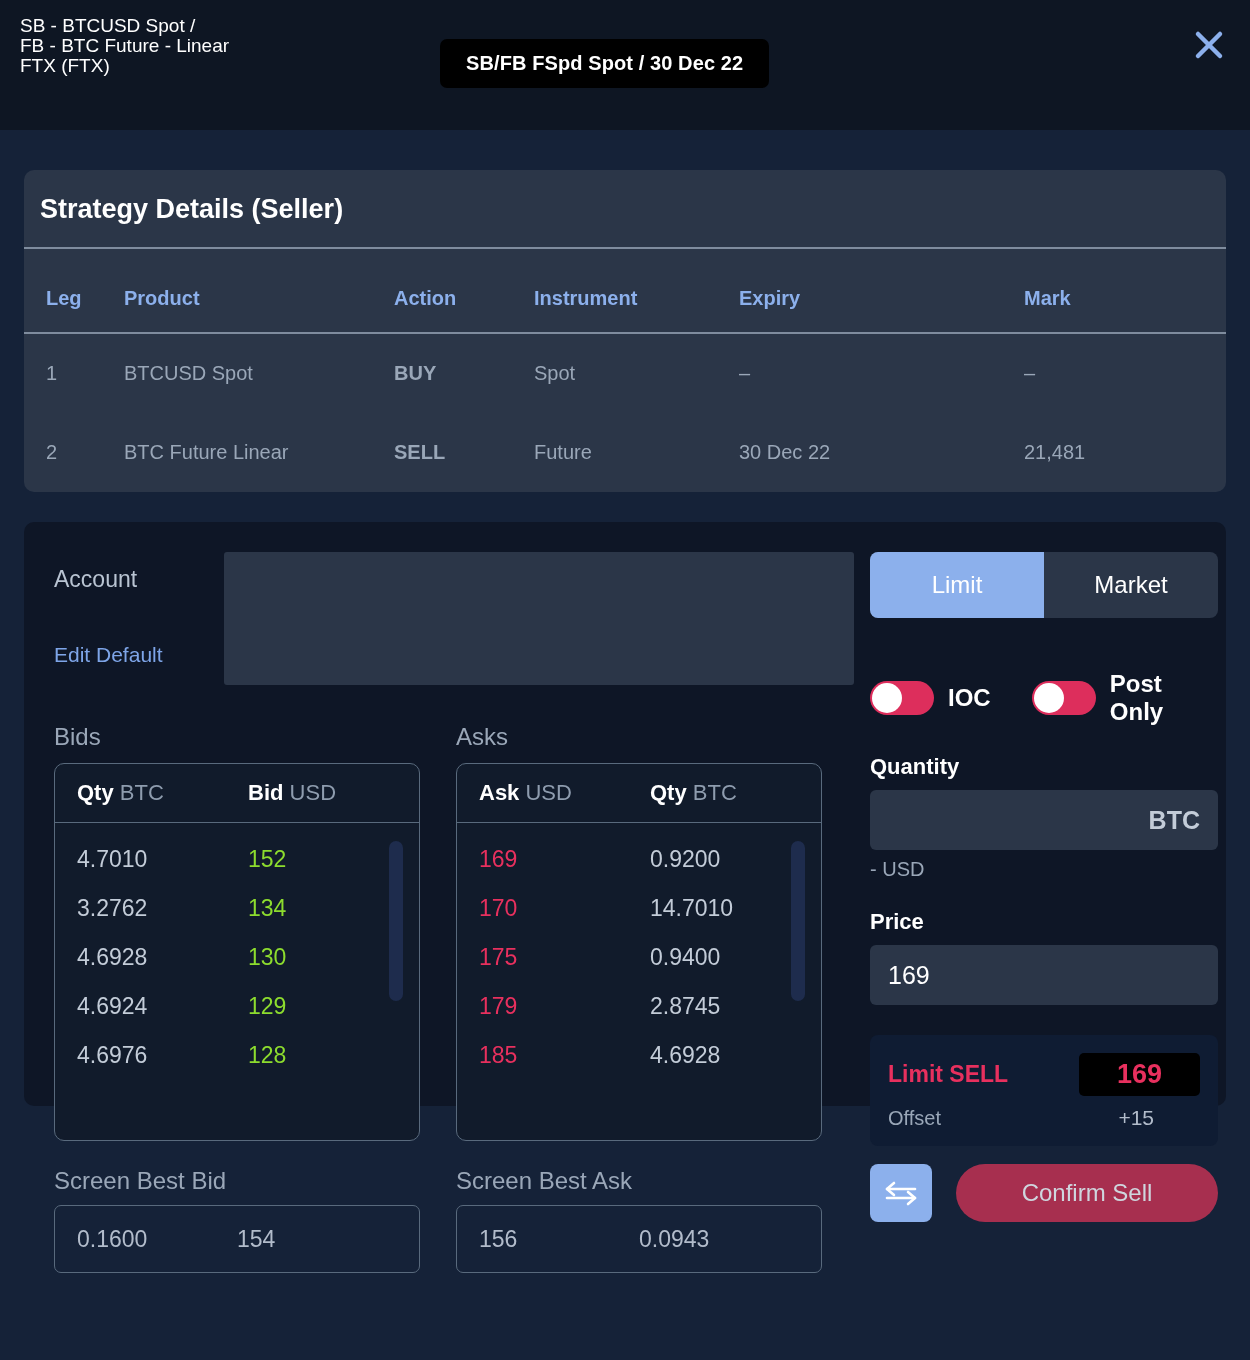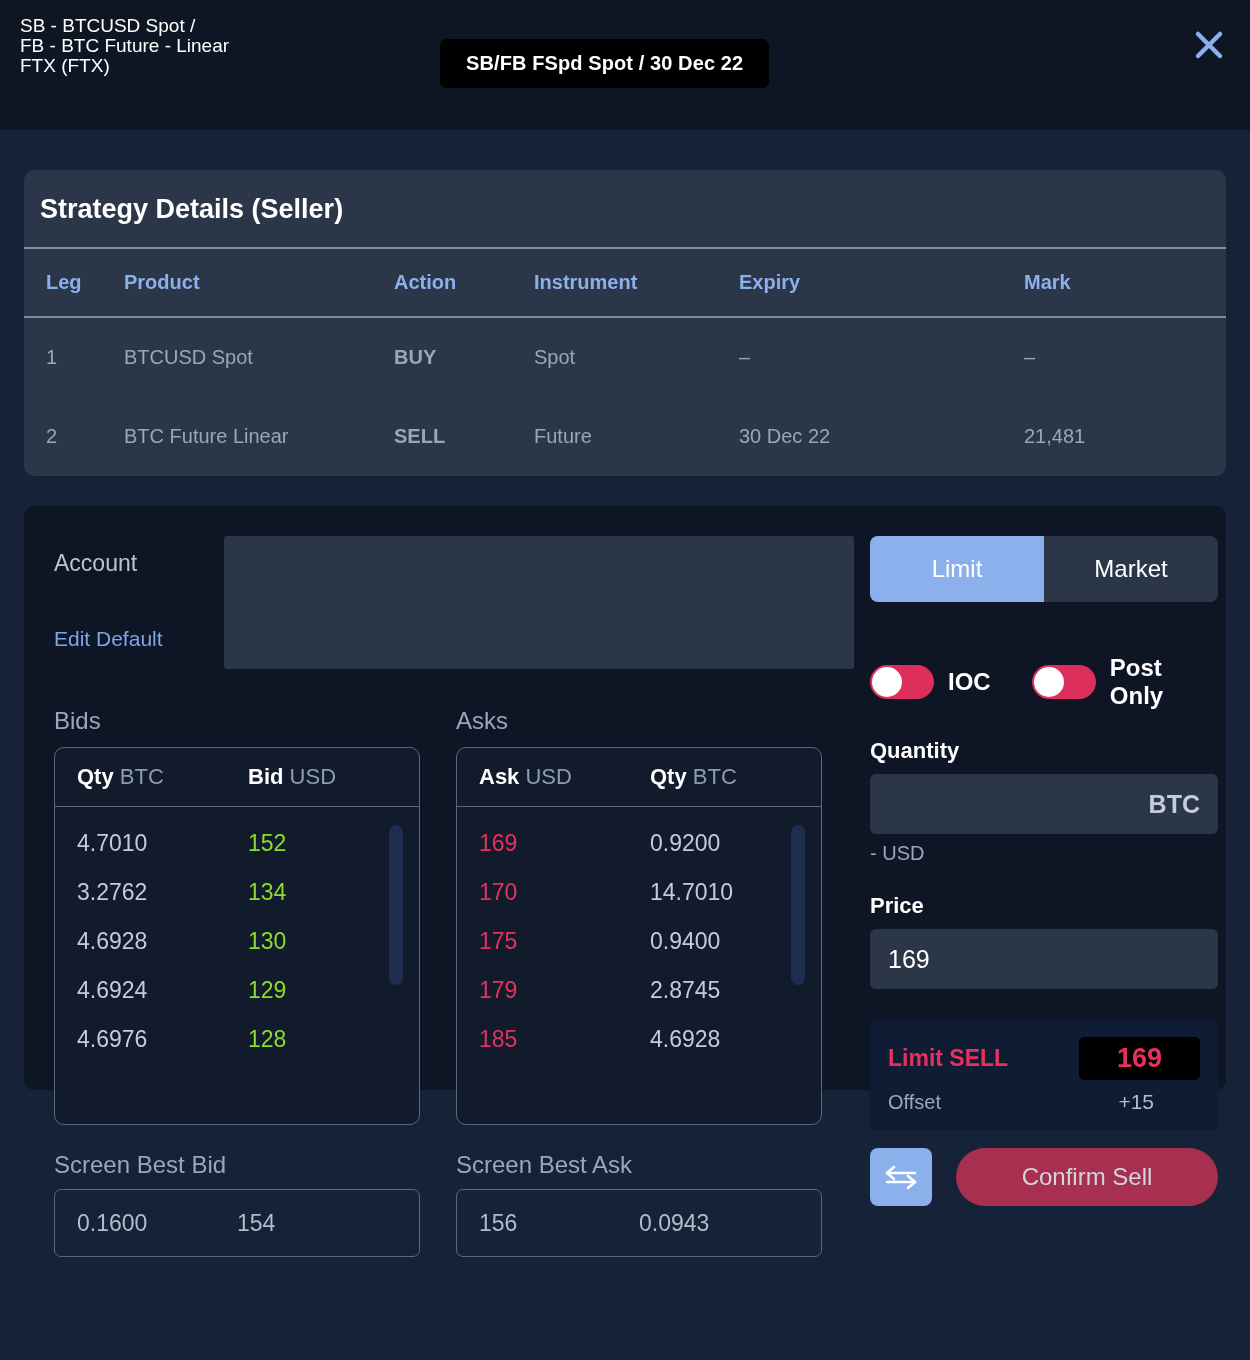--- a/index.html
+++ b/index.html
@@ -64,21 +64,21 @@
     font-size: 27px;
     font-weight: bold;
     padding: 24px 0 22px 16px;
   }
   .tbl { width: 100%; border-collapse: collapse; table-layout: fixed; }
   .tbl th {
     text-align: left;
     color: #8cb0ec;
     font-size: 20px;
     font-weight: bold;
-    padding: 22px 0 22px 0;
+    padding: 38px 0 22px 0;
     border-top: 2px solid #7f8c9e;
     border-bottom: 2px solid #7f8c9e;
   }
   .tbl td {
     text-align: left;
     color: #9aa7b8;
     font-size: 20px;
     padding: 28px 0 28px 0;
   }
   .c-leg   { width: 100px; padding-left: 22px !important; }

